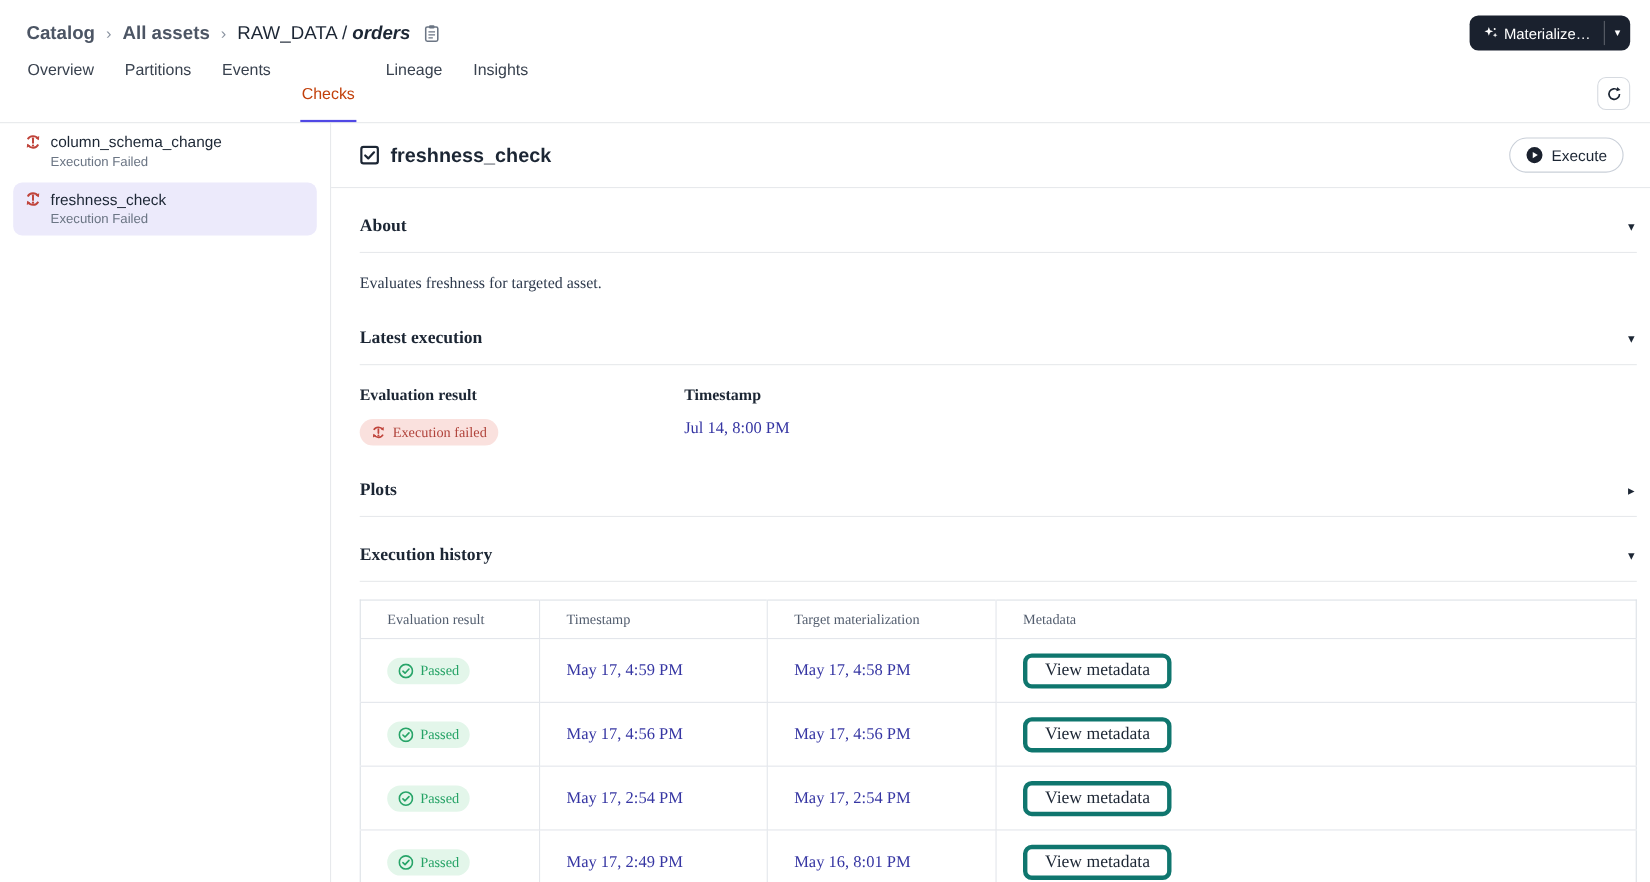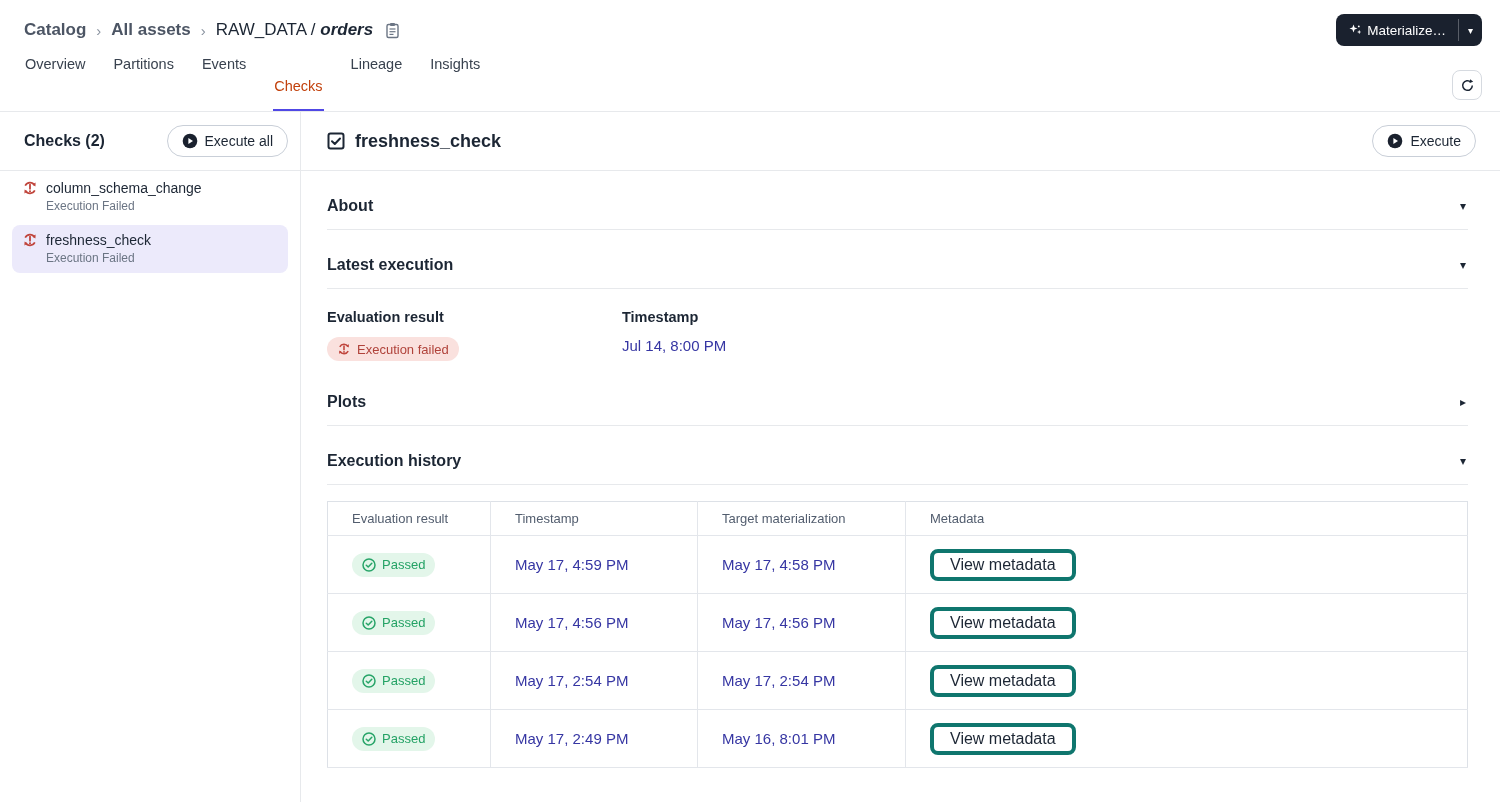--- a/index.html
+++ b/index.html
@@ -60,21 +60,21 @@
   .check-item-name { font-size: 14px; color: #1C2634; }
   .check-item-status { font-size: 12px; color: #6B7584; margin: 3px 0 0 24px; }
 
   
   .main-header { height: 59px; border-bottom: 1px solid #E7E9EC; display: flex;
     align-items: center; justify-content: space-between; padding: 0 24px 0 26px; flex-shrink: 0; }
   .main-title-group { display: flex; align-items: center; gap: 10px; }
   .main-title { font-size: 18px; font-weight: 700; }
 
   
-  .main-body { flex: 1; overflow: hidden; padding: 0 32px 0 26px; }
+  .main-body { flex: 1; overflow: hidden; padding: 0 12px 0 26px; font-family: Liberation Serif, serif; }
   .section-header { display: flex; align-items: center; justify-content: space-between;
     padding: 26px 2px 14px 0; border-bottom: 1px solid #E7E9EC; cursor: pointer; }
   .section-title { font-size: 16px; font-weight: 700; }
   .caret { font-size: 12px; color: #1C2634; line-height: 1; }
   .about-desc { font-size: 14.5px; color: #2E3A4D; padding: 20px 0 6px; }
 
   .latest-grid { display: grid; grid-template-columns: 295px auto; padding: 20px 0 6px; }
   .field-label { font-size: 14.5px; font-weight: 700; margin-bottom: 12px; }
   .badge { display: inline-flex; align-items: center; gap: 6px; height: 24px;
     border-radius: 12px; padding: 0 10px; font-size: 13px; }
@@ -155,30 +155,20 @@
     <svg width="15" height="15" viewBox="0 0 15 15">
       <path d="M12.3 7.5 a4.8 4.8 0 1 1 -1.5 -3.5" fill="none" stroke="#1C2634" stroke-width="1.5"></path>
       <path d="M10.2 1.2 L13.2 3.8 L9.5 4.9 Z" fill="#1C2634"></path>
     </svg>
   </div>
 </div>
 
 <div class="content">
 
   <div class="sidebar">
-    <div class="side-header">
-      <span class="side-title">Checks (2)</span>
-      <button class="pill-btn">
-        <svg width="16" height="16" viewBox="0 0 16 16">
-          <circle cx="8" cy="8" r="7.3" fill="#1A212E"></circle>
-          <path d="M6.4 5.1 L11 8 L6.4 10.9 Z" fill="#fff"></path>
-        </svg>
-        <span>Execute all</span>
-      </button>
-    </div>
     <div class="check-list">
       <div class="check-item">
         <div class="check-item-top">
           <svg width="16" height="16" viewBox="0 0 16 16">
             <path d="M3.2 5.6 A5.4 5.4 0 0 1 12.6 5.3" fill="none" stroke="#C0453C" stroke-width="1.7"></path>
             <path d="M13.6 2.6 L13.4 6.4 L10.3 4.4 Z" fill="#C0453C"></path>
             <path d="M12.8 10.4 A5.4 5.4 0 0 1 3.4 10.7" fill="none" stroke="#C0453C" stroke-width="1.7"></path>
             <path d="M2.4 13.4 L2.6 9.6 L5.7 11.6 Z" fill="#C0453C"></path>
             <line x1="8" y1="4.6" x2="8" y2="8.8" stroke="#C0453C" stroke-width="1.8" stroke-linecap="round"></line>
             <circle cx="8" cy="11.3" r="1.05" fill="#C0453C"></circle>
@@ -221,20 +211,21 @@
         <span>Execute</span>
       </button>
     </div>
 
     <div class="main-body">
 
       <div class="section-header">
         <span class="section-title">About</span>
         <span class="caret">▾</span>
       </div>
+      <div class="about-desc">Evaluates freshness for targeted asset.</div>
 
       <div class="section-header">
         <span class="section-title">Latest execution</span>
         <span class="caret">▾</span>
       </div>
       <div class="latest-grid">
         <div>
           <div class="field-label">Evaluation result</div>
           <span class="badge badge-failed">
             <svg width="14" height="14" viewBox="0 0 16 16">

